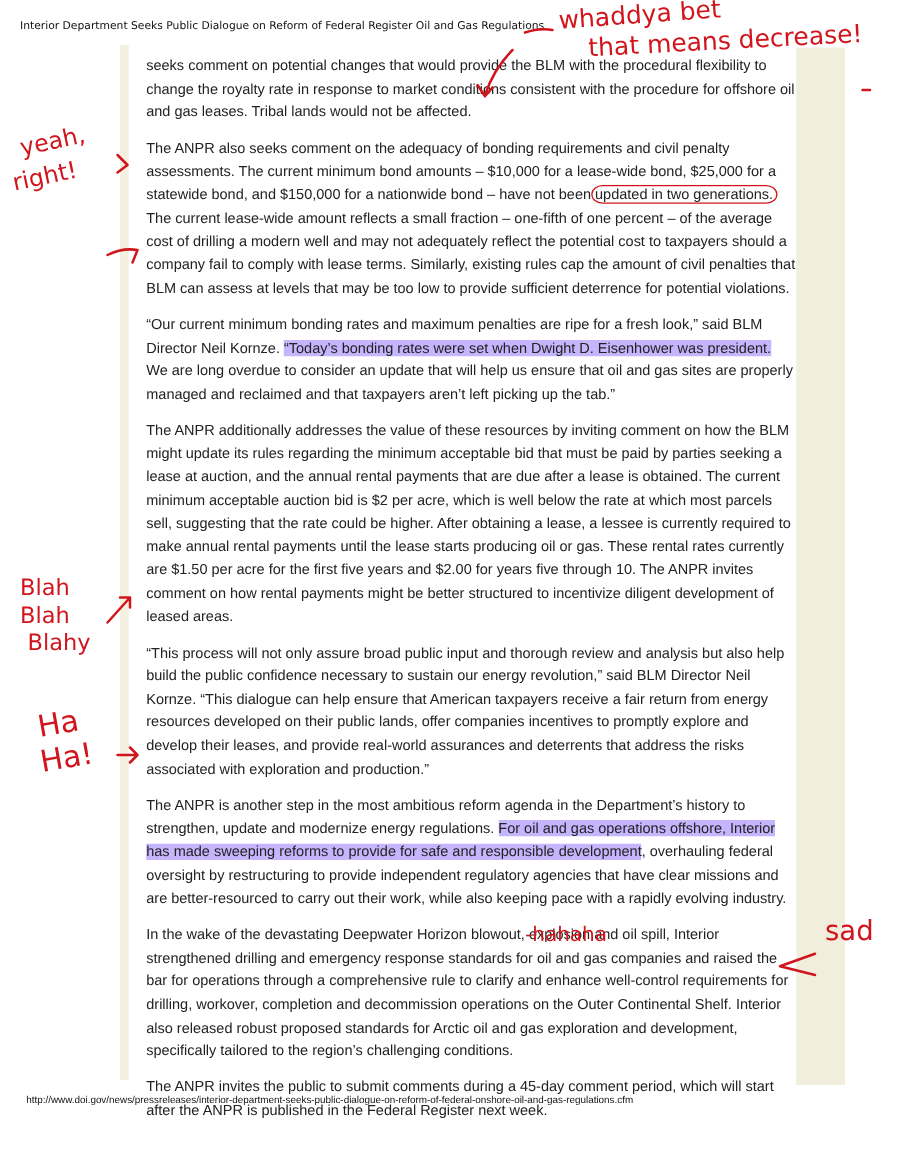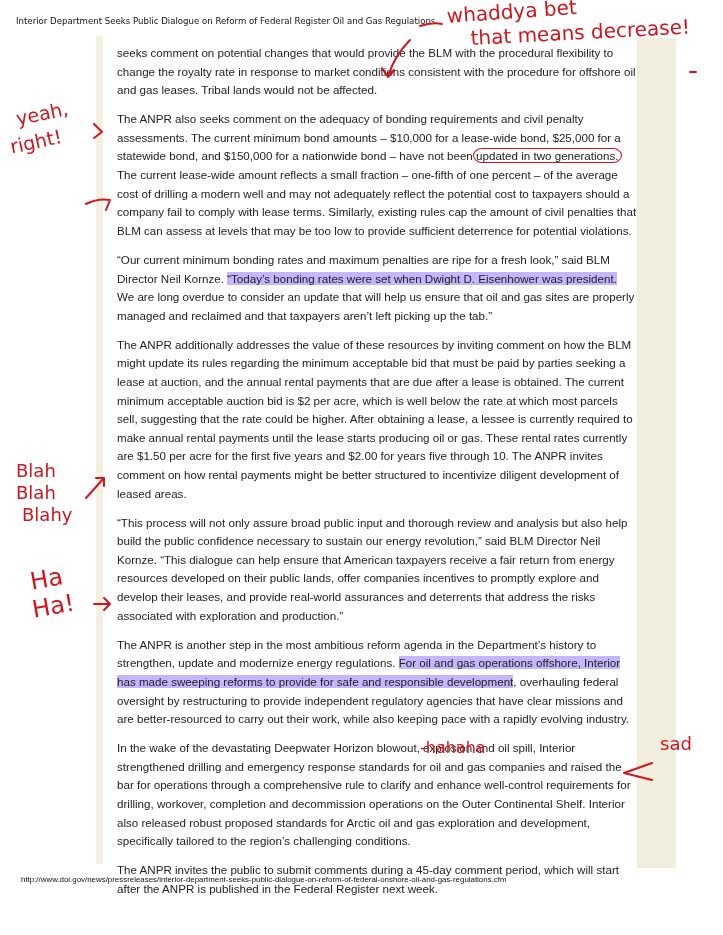--- a/index.html
+++ b/index.html
@@ -79,21 +79,21 @@
 <div class="anno" style="left:8px; top:136px; font-size:19px; transform:rotate(-12deg);">right!</div>
 
 <div class="anno" style="left:16px; top:460px; font-size:18px;">Blah</div>
 <div class="anno" style="left:16px; top:482px; font-size:18px;">Blah</div>
 <div class="anno" style="left:22px; top:504px; font-size:18px;">Blahy</div>
 
 <div class="anno" style="left:28px; top:568px; font-size:24px; transform:rotate(-10deg);">Ha</div>
 <div class="anno" style="left:30px; top:596px; font-size:24px; transform:rotate(-10deg);">Ha!</div>
 
 <div class="anno" style="left:420px; top:738px; font-size:16px;">-hahaha</div>
-<div class="anno" style="left:660px; top:733px; font-size:18px;">sad</div>
+<div class="anno" style="left:660px; top:733px; font-size:22px;">sad</div>
 
 <svg class="ink" viewBox="0 0 723 935">
 
   <path d="M420 26 Q432 22 442 24"></path>
   <path d="M410 40 Q395 55 388 76 M382 68 L388 77 L394 70"></path>
 
   <path d="M94 124 L102 132 L94 138"></path>
 
   <path d="M86 204 Q98 198 110 200 L106 210"></path>
 

